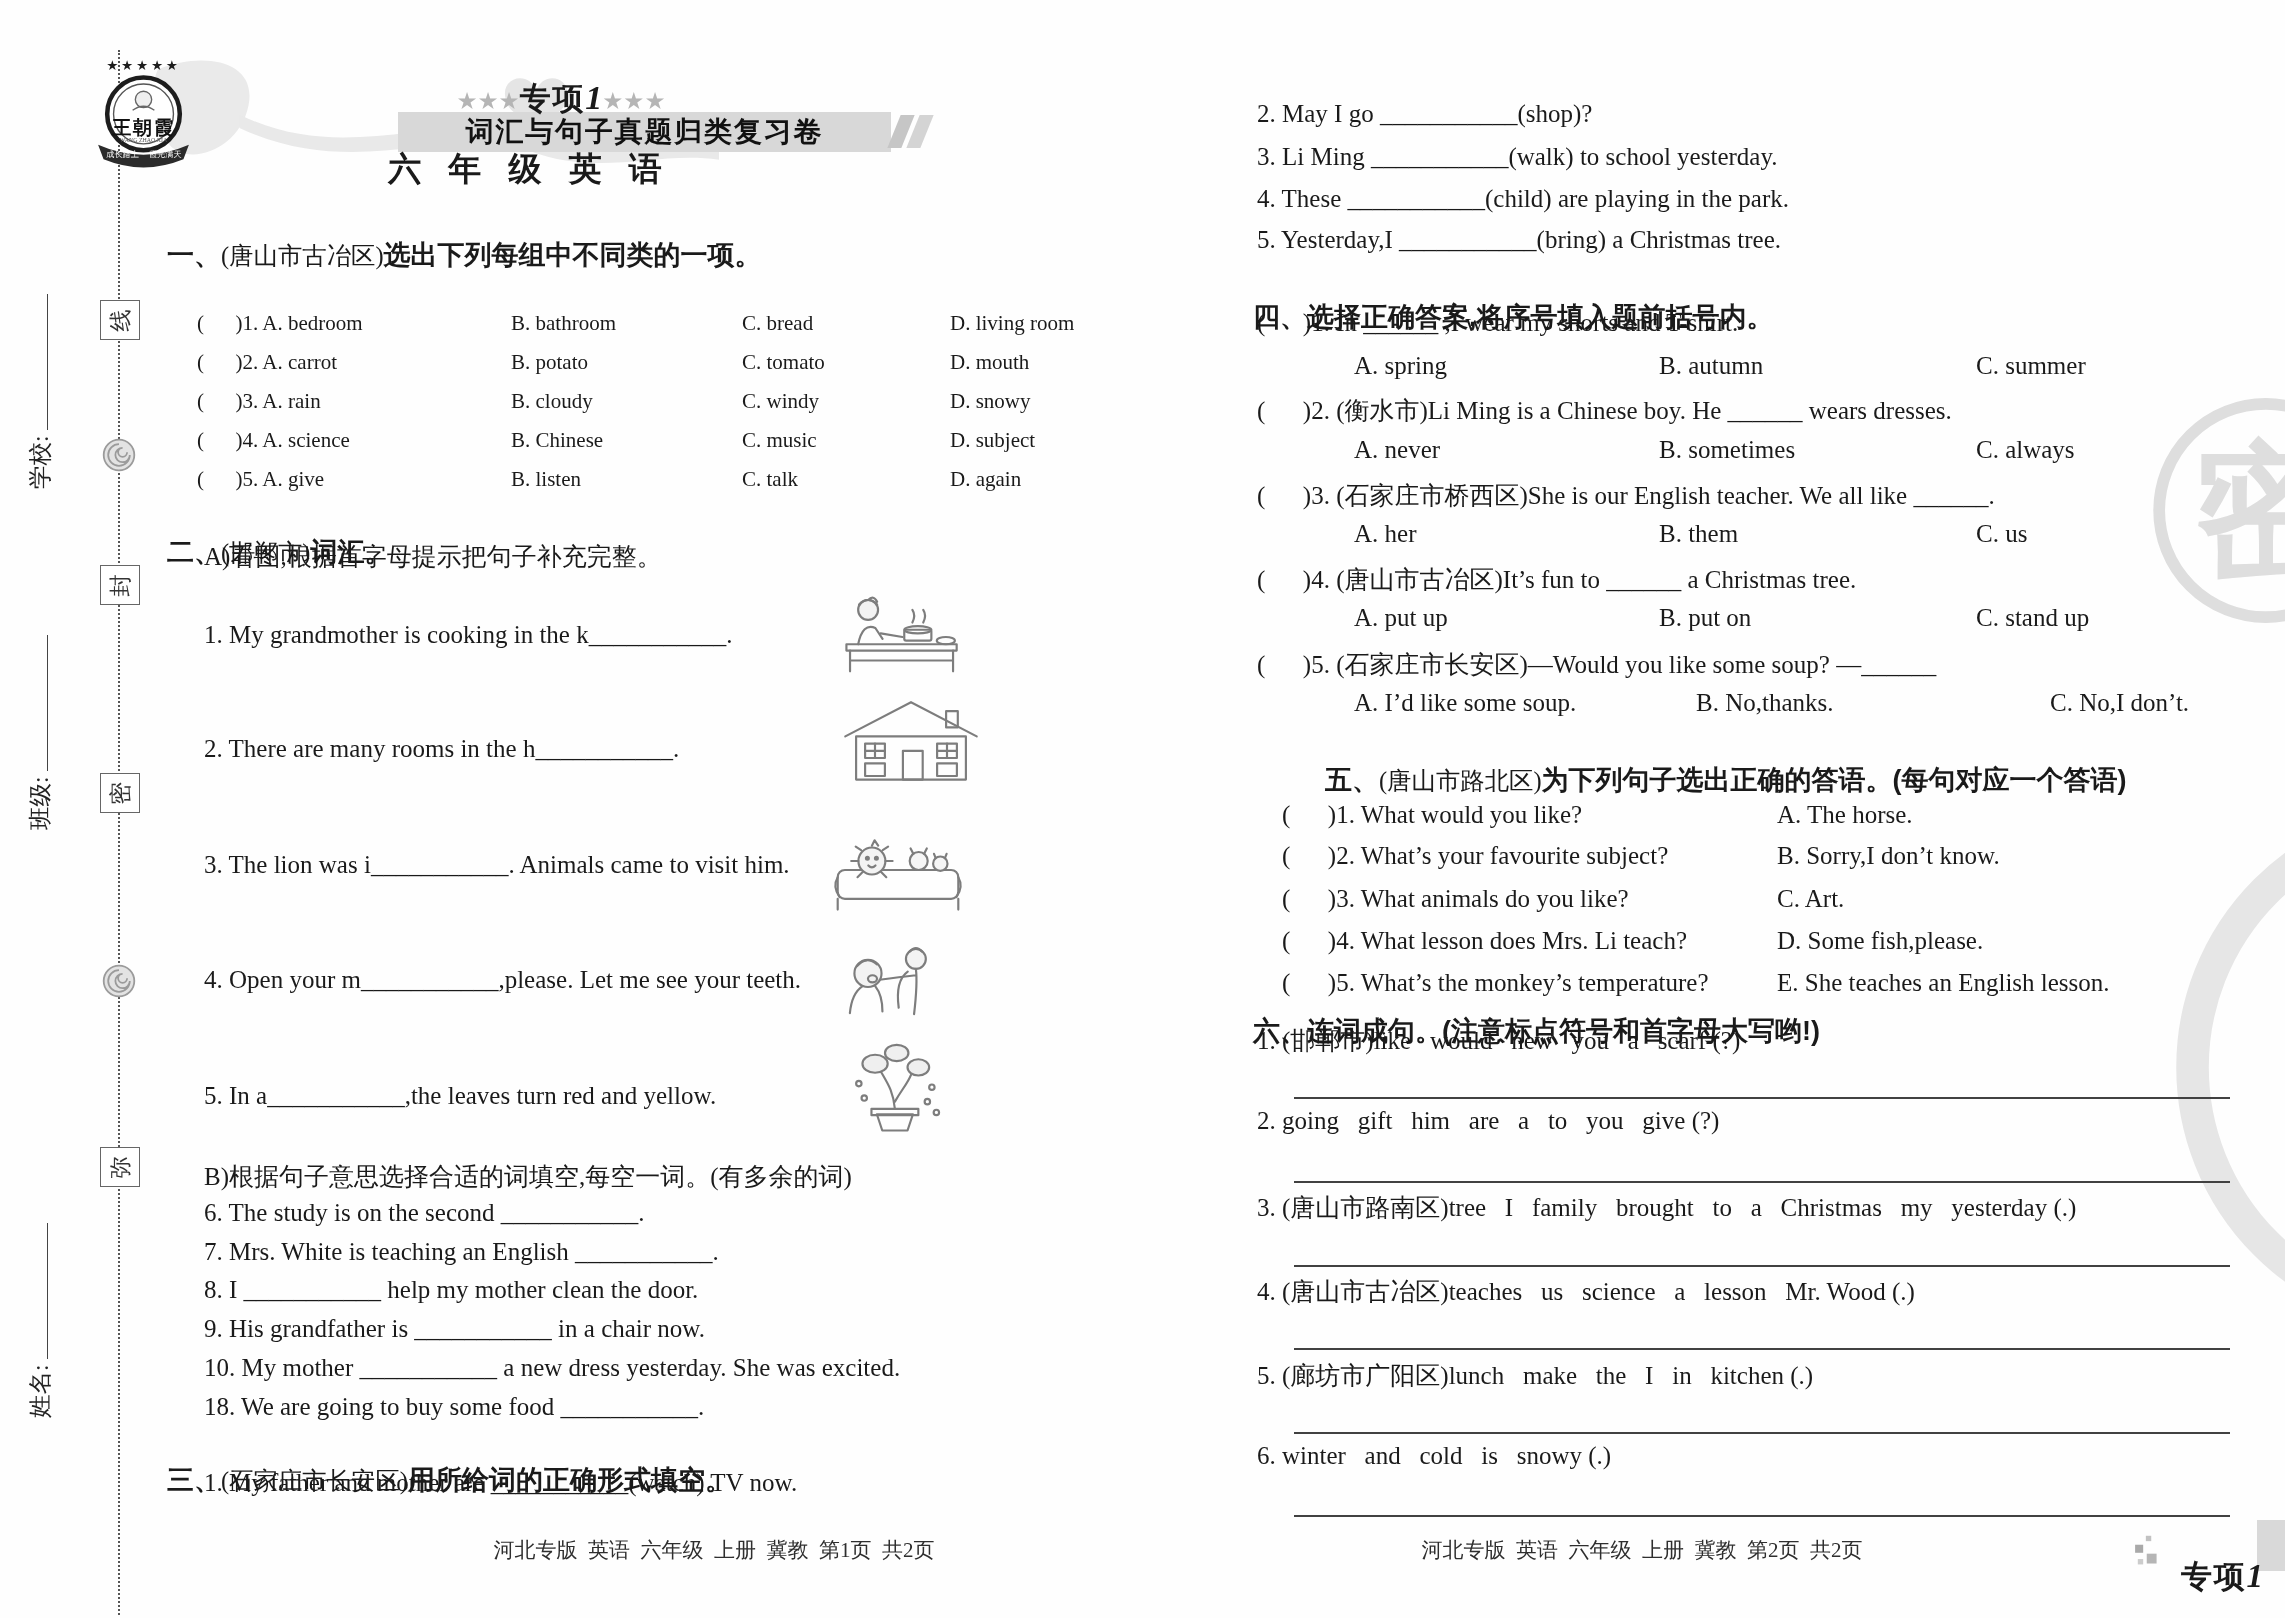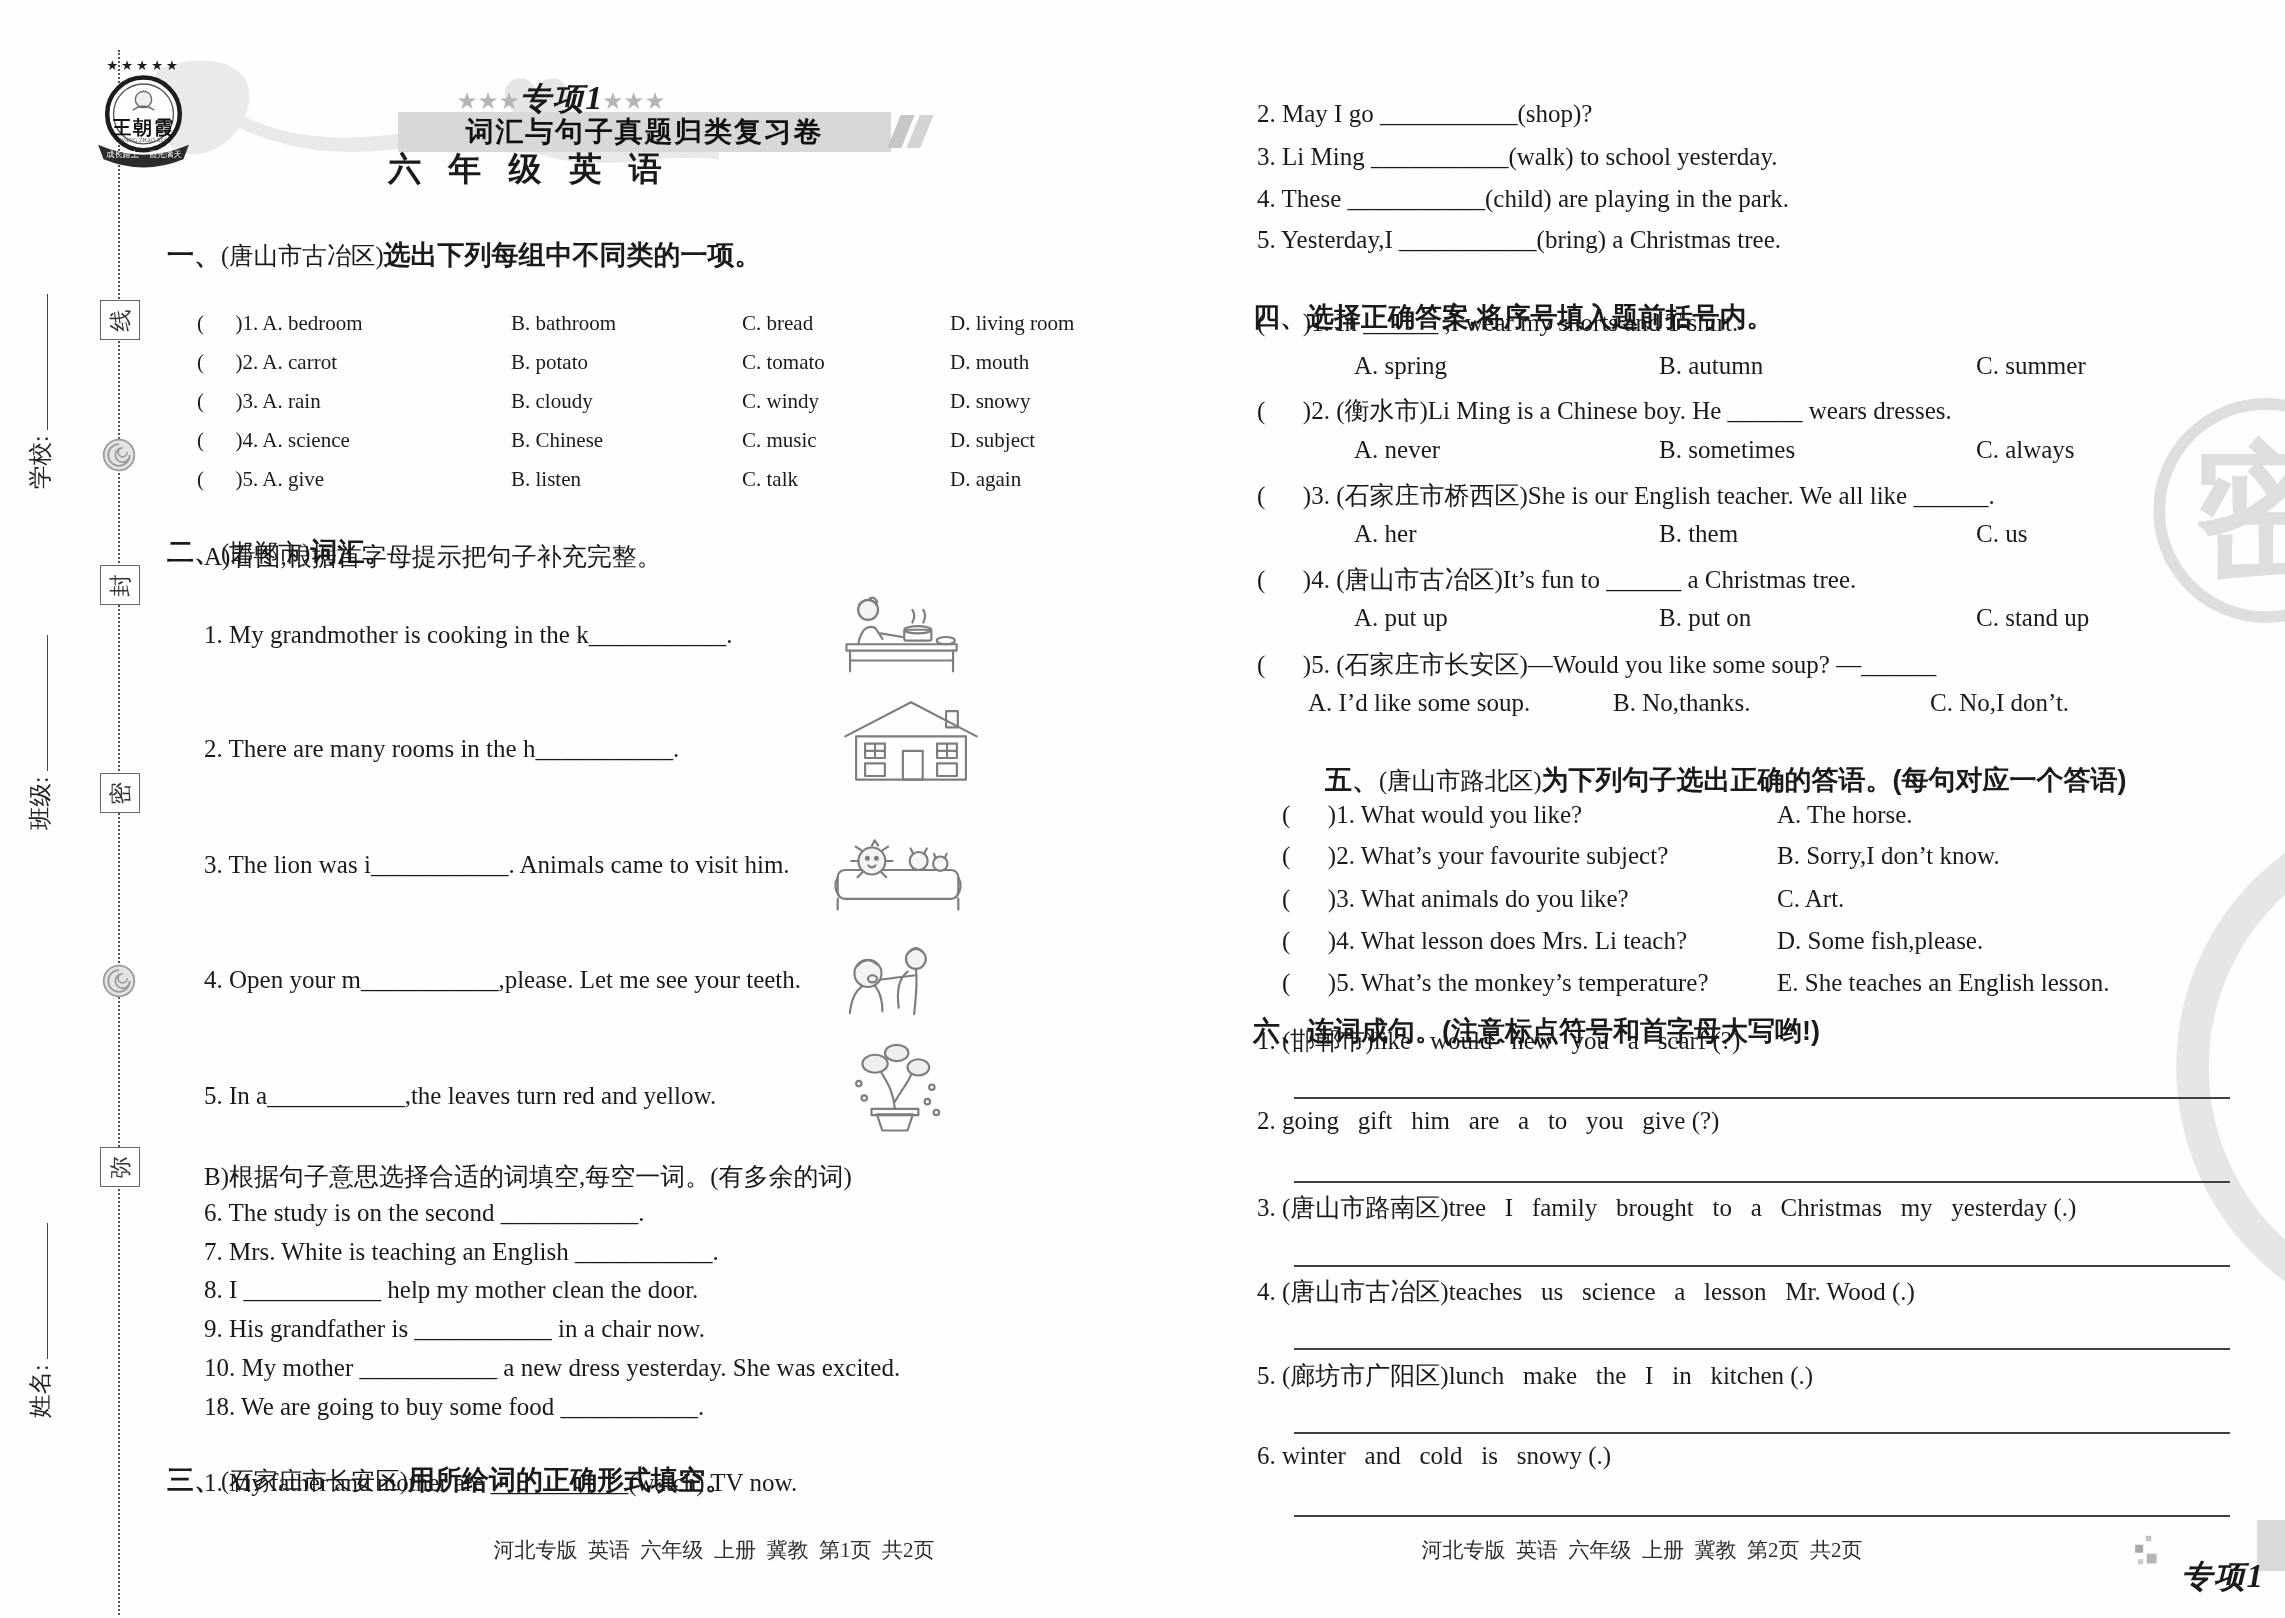--- a/index.html
+++ b/index.html
@@ -14,21 +14,21 @@
   .bindline{left:118px;top:50px;height:1565px;width:0;border-left:2.7px dotted #555;}
   .vlab{transform:rotate(-90deg);transform-origin:0 100%;white-space:nowrap;
         font-size:23.5px;color:#222;}
   .vblank{display:inline-block;width:136px;height:0;border-bottom:1.8px solid #444;margin-left:5.4px;}
   .sealbox{left:100px;width:38px;height:38px;border:1.8px solid #666;background:#fff;
            display:flex;align-items:center;justify-content:center;font-size:22.6px;color:#333;z-index:5;}
   .sealbox span{transform:rotate(-90deg);}
   
   .starline{left:389px;top:78px;width:344px;text-align:center;white-space:nowrap;z-index:4;}
   .star-g{color:#b5b5b5;font-size:23.5px;}
-  .tagname{font-family:"Liberation Sans",sans-serif;font-weight:700;font-size:31px;letter-spacing:1.8px;font-style:italic;}
+  .tagname{font-family:"Liberation Sans",sans-serif;font-weight:700;font-size:31px;letter-spacing:1.8px;}
   .tagnum{font-family:"Liberation Serif",serif;font-weight:700;font-style:italic;font-size:34px;}
   .band{left:398px;top:112px;width:493px;height:40px;background:#d8d8d8;z-index:3;}
   .bandtext{width:100%;text-align:center;line-height:40px;font-size:28px;letter-spacing:1.8px;
             font-family:"Liberation Sans",sans-serif;font-weight:700;color:#111;}
   .chev{top:2.7px;width:13.6px;height:33px;background:#c6c6c6;transform:skewX(-22deg);}
   .gradeline{left:353px;top:147px;width:353px;text-align:center;font-size:33px;letter-spacing:9px;
              font-family:"Liberation Sans",sans-serif;font-weight:700;z-index:3;}
   
   .s1rows{left:197px;top:311px;display:grid;grid-template-columns:314px 231px 208px auto;
           grid-auto-rows:39px;font-size:21px;white-space:pre;}
@@ -271,21 +271,21 @@
   </div>
   <div class="L en" style="left:1257px;top:479px;"><span>(      )</span><span>3. (石家庄市桥西区)She is our English teacher. We all like ______.</span></div>
   <div class="L optrow" style="left:1354px;top:520px;">
     <span>A. her</span><span>B. them</span><span>C. us</span>
   </div>
   <div class="L en" style="left:1257px;top:563px;"><span>(      )</span><span>4. (唐山市古冶区)It’s fun to ______ a Christmas tree.</span></div>
   <div class="L optrow" style="left:1354px;top:604px;">
     <span>A. put up</span><span>B. put on</span><span>C. stand up</span>
   </div>
   <div class="L en" style="left:1257px;top:648px;"><span>(      )</span><span>5. (石家庄市长安区)—Would you like some soup? —______</span></div>
-  <div class="L optrow" style="left:1308px;top:689px;grid-template-columns:305px 317px auto;">
+  <div class="L optrow" style="left:1354px;top:689px;grid-template-columns:305px 317px auto;gap:37px;">
     <span>A. I’d like some soup.</span><span>B. No,thanks.</span><span>C. No,I don’t.</span>
   </div>
 
   <div class="L hd" style="left:1298px;top:731px;">
     <span class="cnb">五、</span><span class="reg">(唐山市路北区)</span><span class="cnb">为下列句子选出正确的答语。(每句对应一个答语)</span>
   </div>
 
   <div class="L en" style="left:1257px;top:773px;width:972px;">
     <span>(      )</span><span>1. What would you like?</span><span class="L" style="left:520px;">A. The horse.</span>
   </div>

